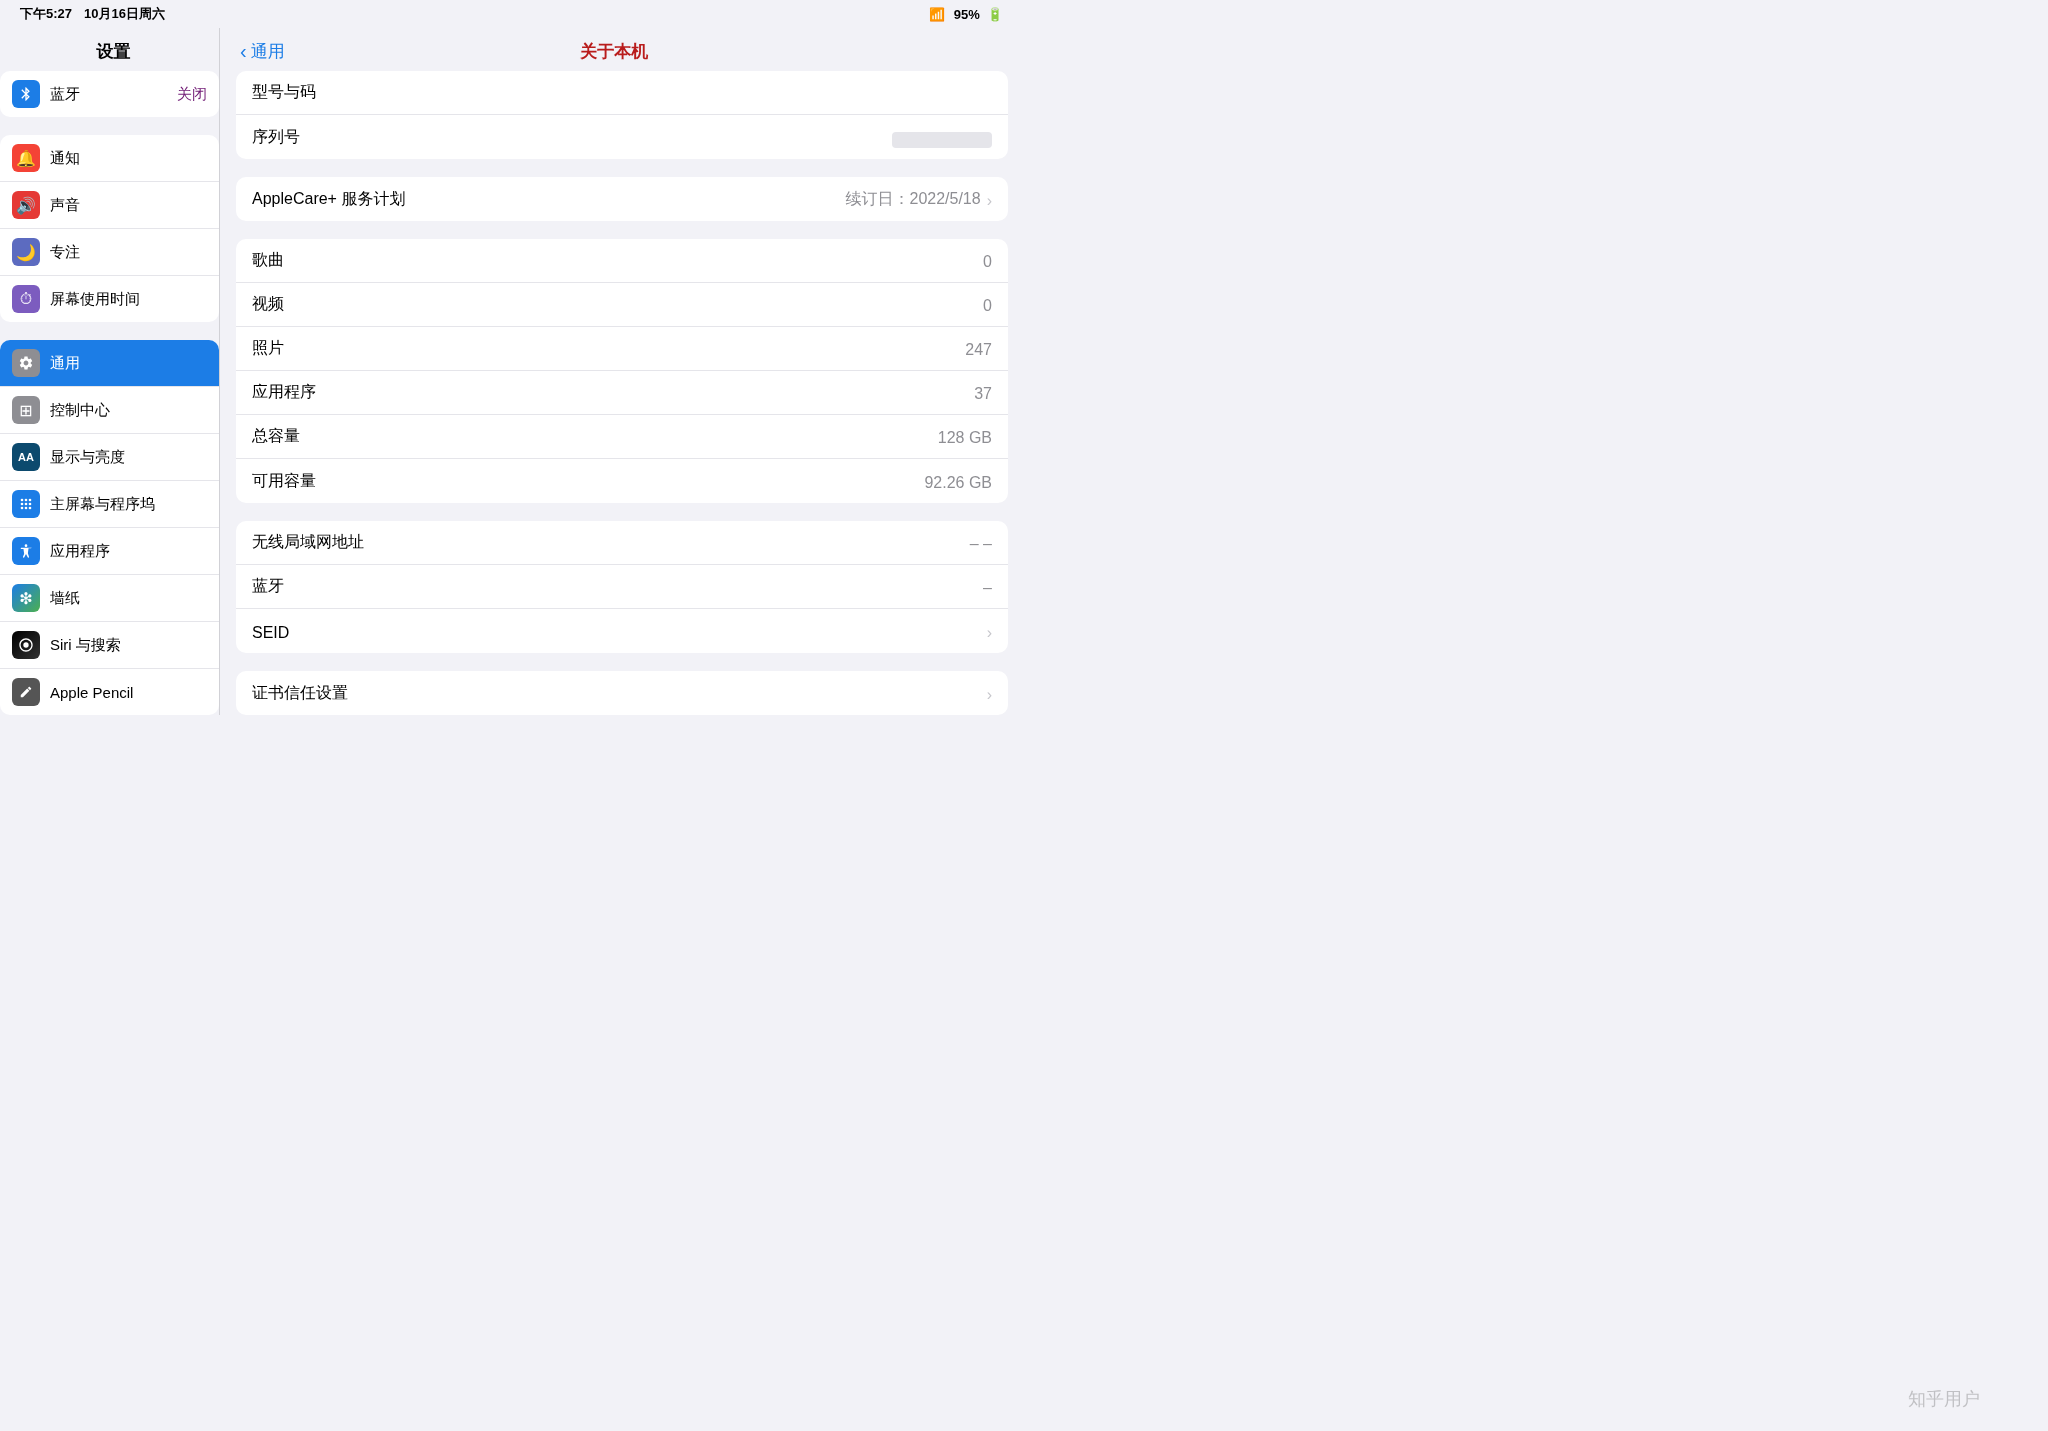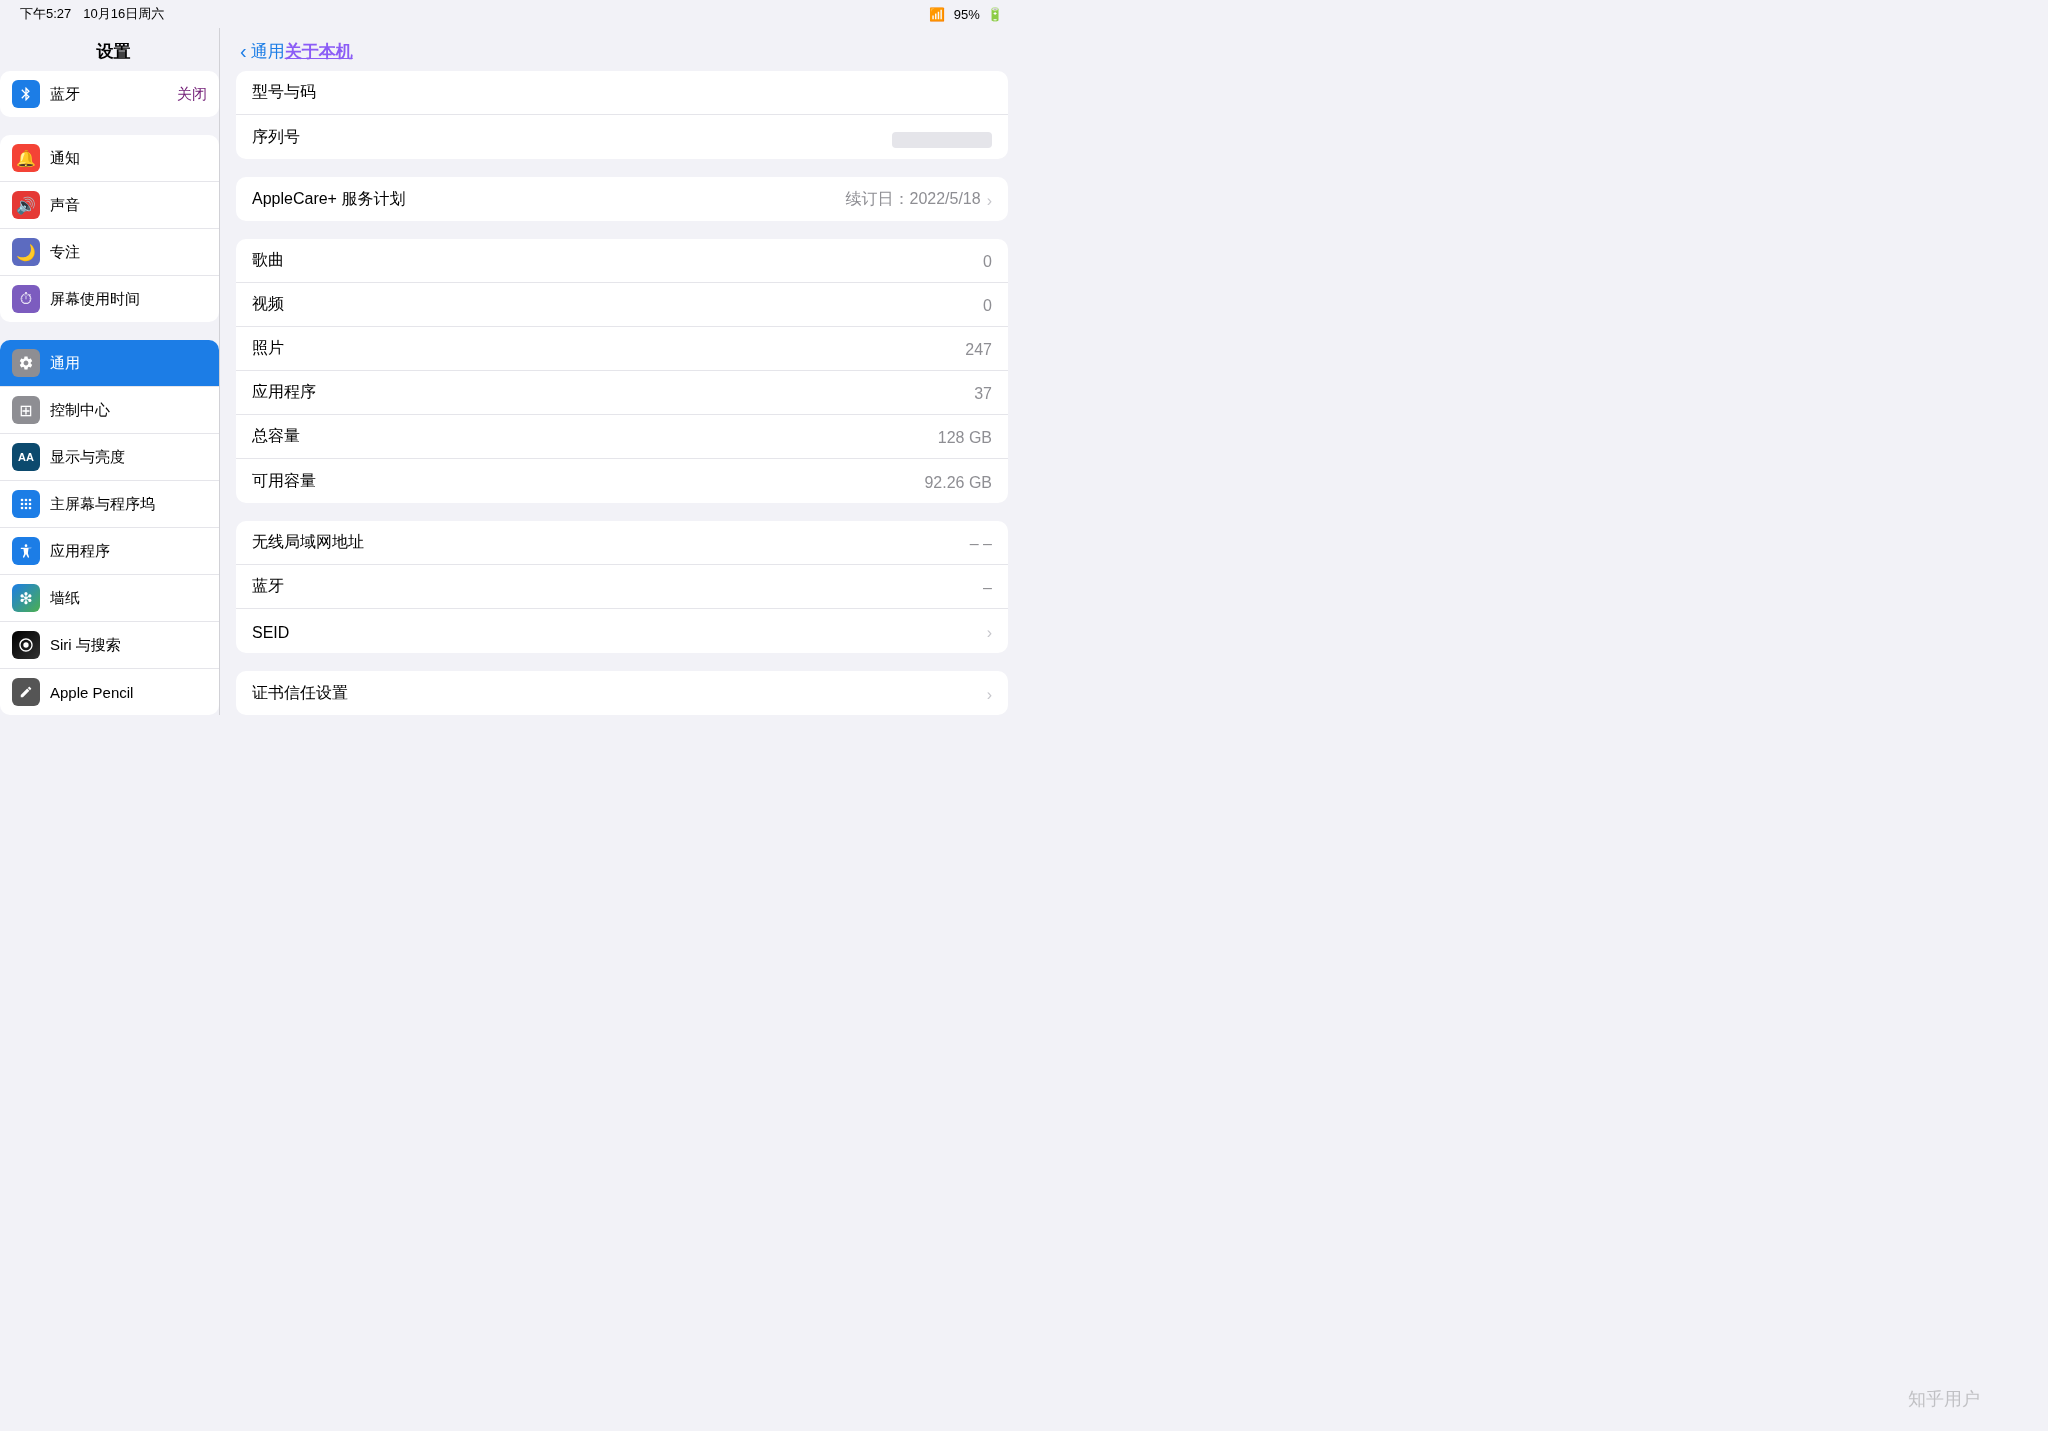--- a/index.html
+++ b/index.html
@@ -15,21 +15,21 @@
 
     
     .status-bar {
       display: flex;
       justify-content: space-between;
       align-items: center;
       padding: 0 20px;
       height: 28px;
       background: #f2f2f7;
       font-size: 13px;
-      font-weight: 400;
+      font-weight: 700;
       flex-shrink: 0;
     }
     .status-left { display: flex; gap: 12px; }
     .status-right { display: flex; gap: 8px; align-items: center; }
 
     
     .main-layout {
       display: flex;
       flex: 1;
       overflow: hidden;
@@ -105,25 +105,25 @@
       font-size: 17px;
       cursor: pointer;
       gap: 4px;
     }
     .chevron-left {
       font-size: 20px;
       font-weight: 300;
     }
     .detail-title {
       flex: 1;
+      text-align: center;
       font-size: 17px;
       font-weight: 600;
-      color: #8b5cf6;
+      color: #b91c1c;
       margin-right: 60px;
-      text-decoration: underline;
     }
 
     .detail-content {
       padding: 0 16px 20px;
     }
 
     .settings-group {
       background: #fff;
       border-radius: 10px;
       margin-bottom: 18px;

